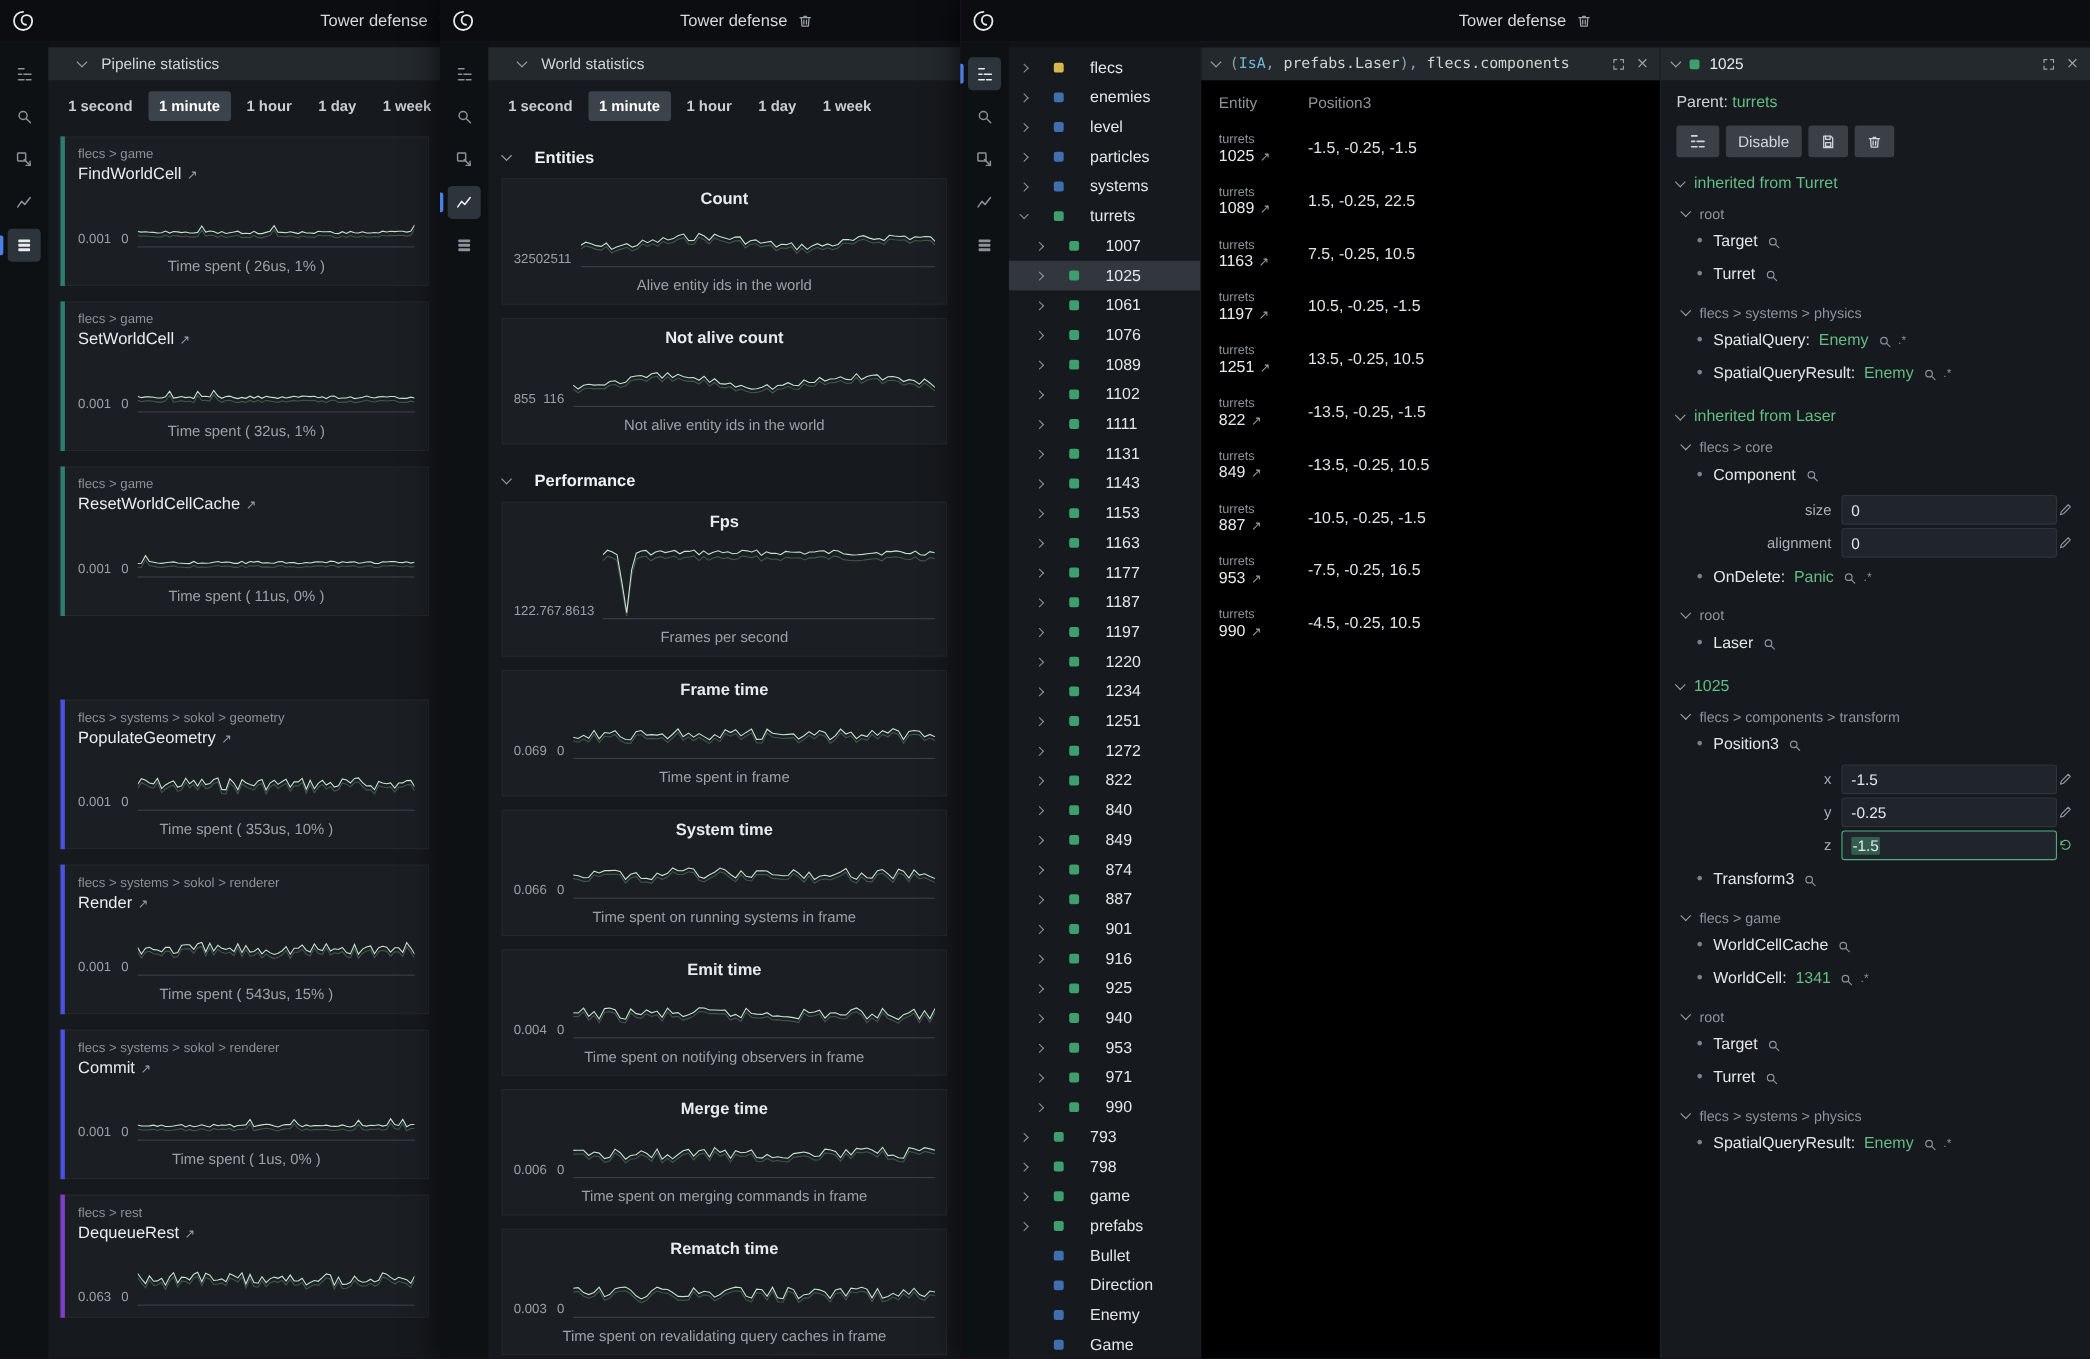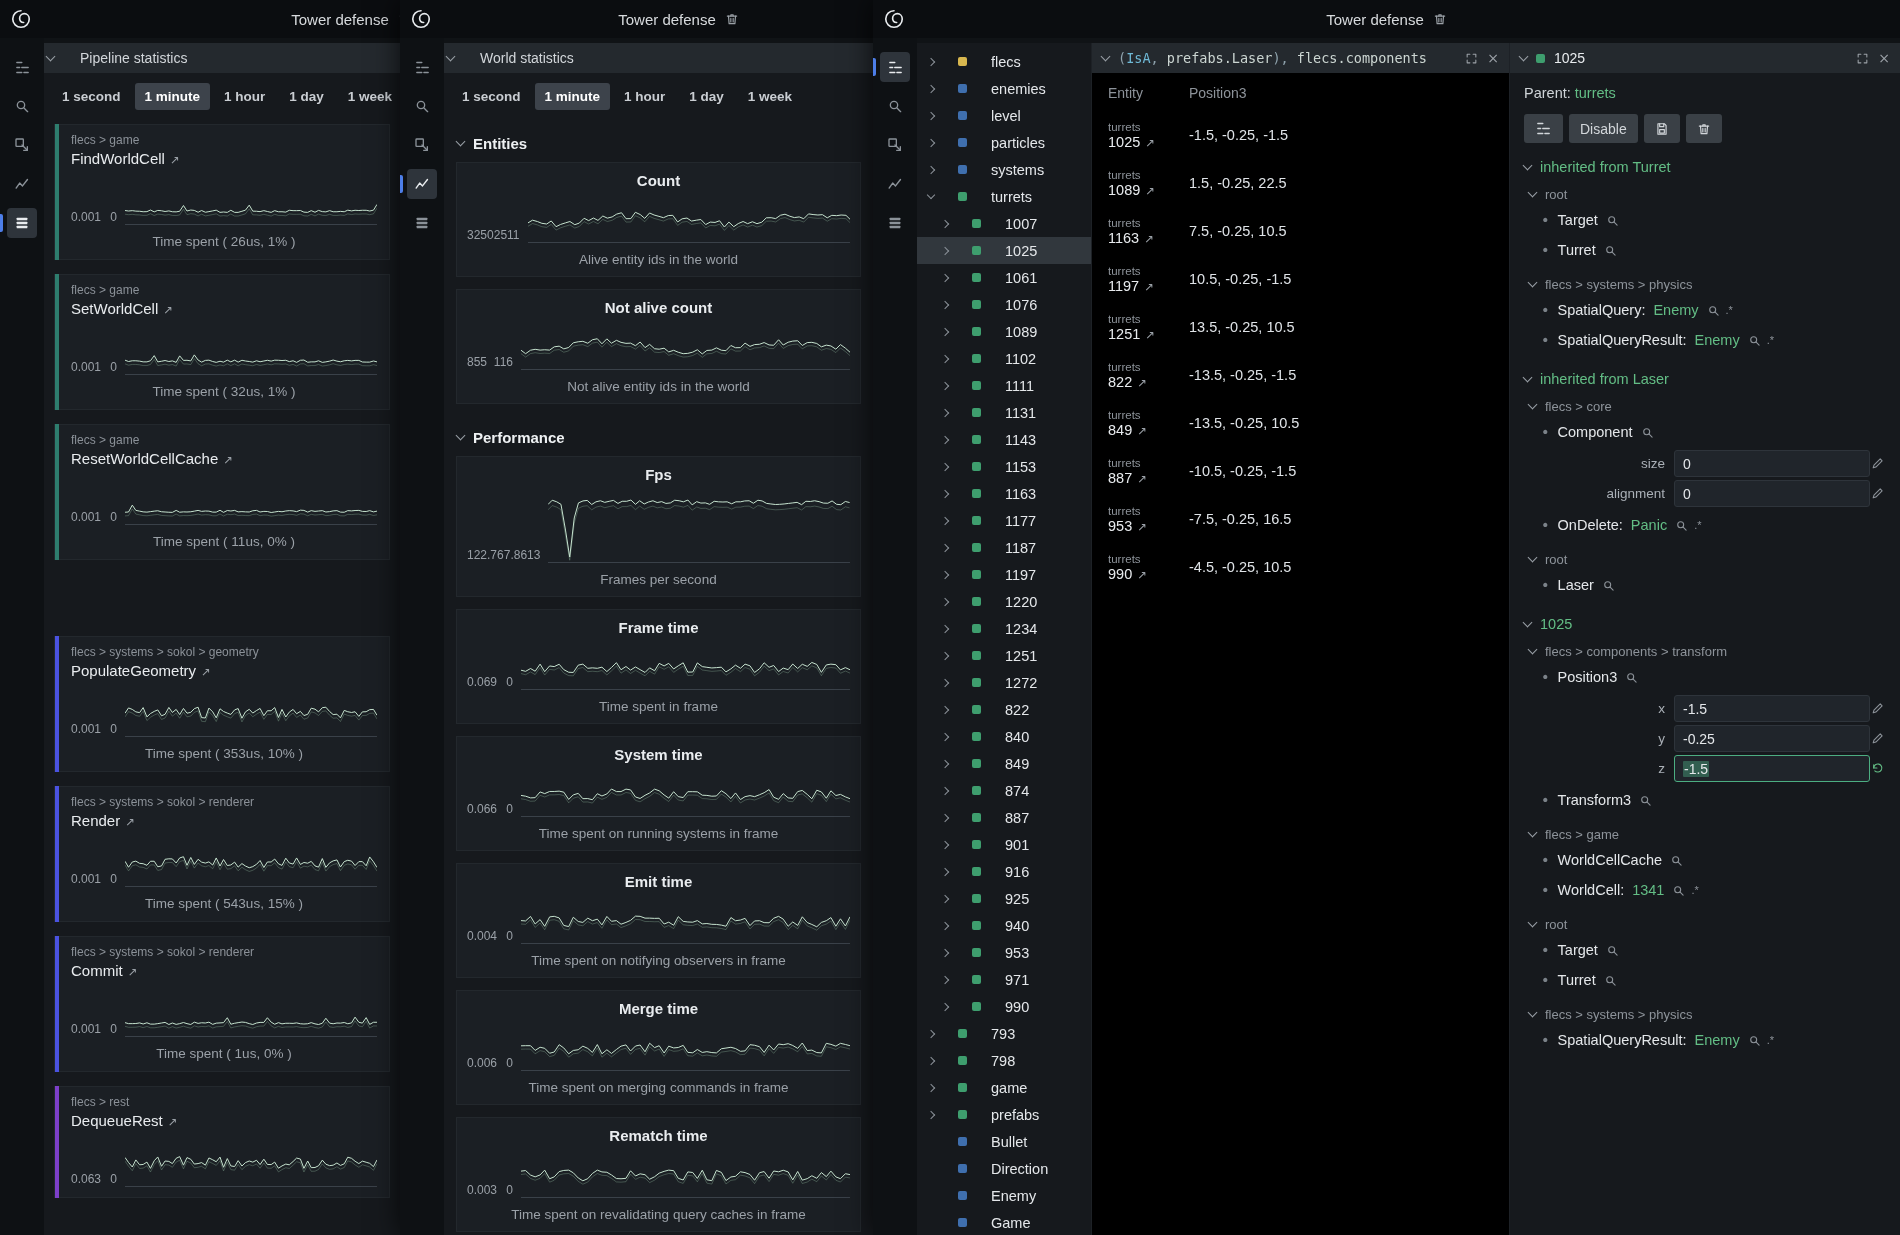--- a/index.html
+++ b/index.html
@@ -21,21 +21,21 @@
   .iconstrip{width:44px;background:#0e1114;padding-top:14px;display:flex;flex-direction:column;align-items:center;gap:9px;flex:0 0 auto;}
   .strip-icon{width:30px;height:30px;display:flex;align-items:center;justify-content:center;color:#8b9299;border-radius:4px;position:relative;}
   .strip-icon.active{background:#2e343b;color:#e9ecef;}
   .strip-icon.active::before{content:'';position:absolute;left:-7px;top:6px;width:3px;height:18px;background:#4d7ee8;border-radius:0 2px 2px 0;}
 
   .sidepanel{display:flex;flex-direction:column;background:#16191d;margin-top:5px;min-width:0;flex:0 0 auto;}
   #win-pipeline .sidepanel{width:356px;}
   #win-world .sidepanel{width:429px;}
   .canvas{flex:1;background:#0c0e11;margin-top:5px;}
 
-  .panel-header{height:30px;background:#24292e;display:flex;align-items:center;gap:26px;padding:0 3px;
+  .panel-header{height:30px;background:#24292e;display:flex;align-items:center;gap:14px;padding:0 27px;
     color:#d2d6da;font-size:14px;flex:0 0 auto;}
   .chev{width:7px;height:7px;border-right:1.6px solid #9aa0a7;border-bottom:1.6px solid #9aa0a7;
     display:inline-block;transform:rotate(45deg);margin-top:-4px;flex:0 0 auto;}
 
   .timerange{display:flex;gap:4px;padding:10px 8px 12px;flex:0 0 auto;}
   .tr-btn{font-size:13.5px;color:#c9cdd2;padding:6px 10px;border-radius:3px;white-space:nowrap;font-weight:bold;}
   .tr-btn.active{background:#3d434b;color:#fff;}
 
   .cards-scroll{flex:1;overflow:hidden;}
 
@@ -48,21 +48,21 @@
   .p-name{font-size:15px;color:#e9ecef;margin-top:3px;}
   .ext{color:#9aa0a7;font-size:11.5px;margin-left:5px;font-family:"DejaVu Sans",sans-serif;}
   .chartrow{display:flex;gap:8px;margin-top:8px;}
   .ylabels{min-width:46px;display:flex;justify-content:space-between;align-items:flex-end;
     color:#9aa0a7;font-size:12px;padding:1px 0;}
   .chartbox{flex:1;height:50px;border-bottom:1px solid #3a4149;position:relative;overflow:hidden;}
   .chartbox svg{position:absolute;inset:0;width:100%;height:100%;}
   .cap{text-align:center;color:#9ba1a8;font-size:13.5px;margin-top:9px;white-space:nowrap;overflow:hidden;}
 
   
-  .w-sec-header{display:flex;gap:9px;align-items:center;padding:13px 13px 10px;color:#eef1f3;font-size:15px;font-weight:700;}
+  .w-sec-header{display:flex;gap:22px;align-items:center;padding:13px 13px 10px;color:#eef1f3;font-size:15px;font-weight:700;}
   .w-card{margin:0 12px 12px;background:#1b1f24;border:1px solid #23282d;padding:7px 10px 9px;}
   .w-title{text-align:center;font-size:15px;color:#e9ecef;margin:2px 0 7px;font-weight:700;}
   .w-chart{height:46px;}
   .w-chart.tall{height:72px;}
 
   
   .tree-panel{width:174px;background:#16191d;margin-top:5px;overflow:hidden;padding-top:5px;flex:0 0 auto;}
   .tree-row{height:27px;display:flex;align-items:center;gap:24px;padding-left:11px;font-size:14.5px;color:#e4e7ea;white-space:nowrap;}
   .tree-row.lvl1{padding-left:25px;}
   .tree-row.selected{background:#31373d;}

